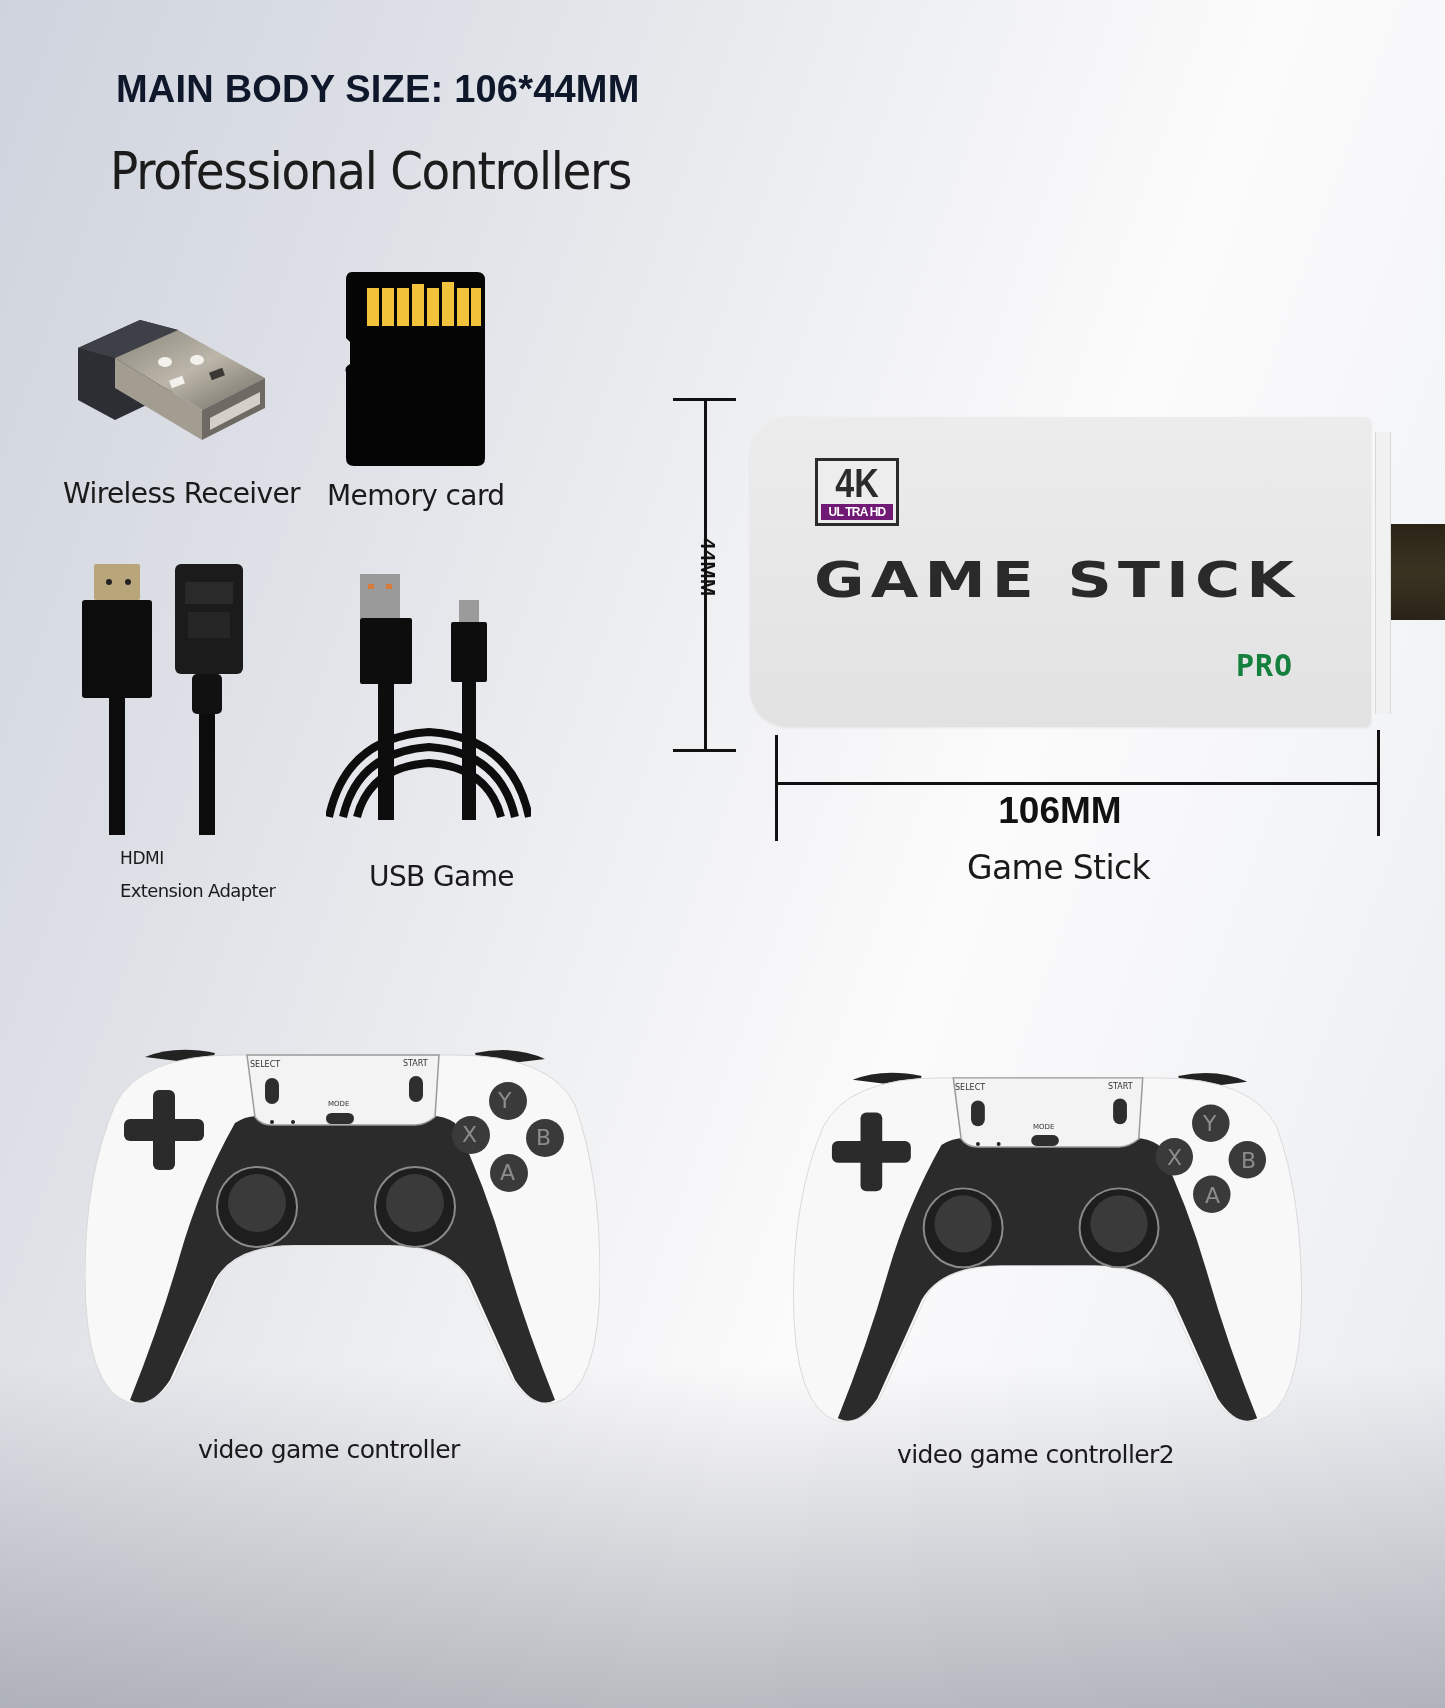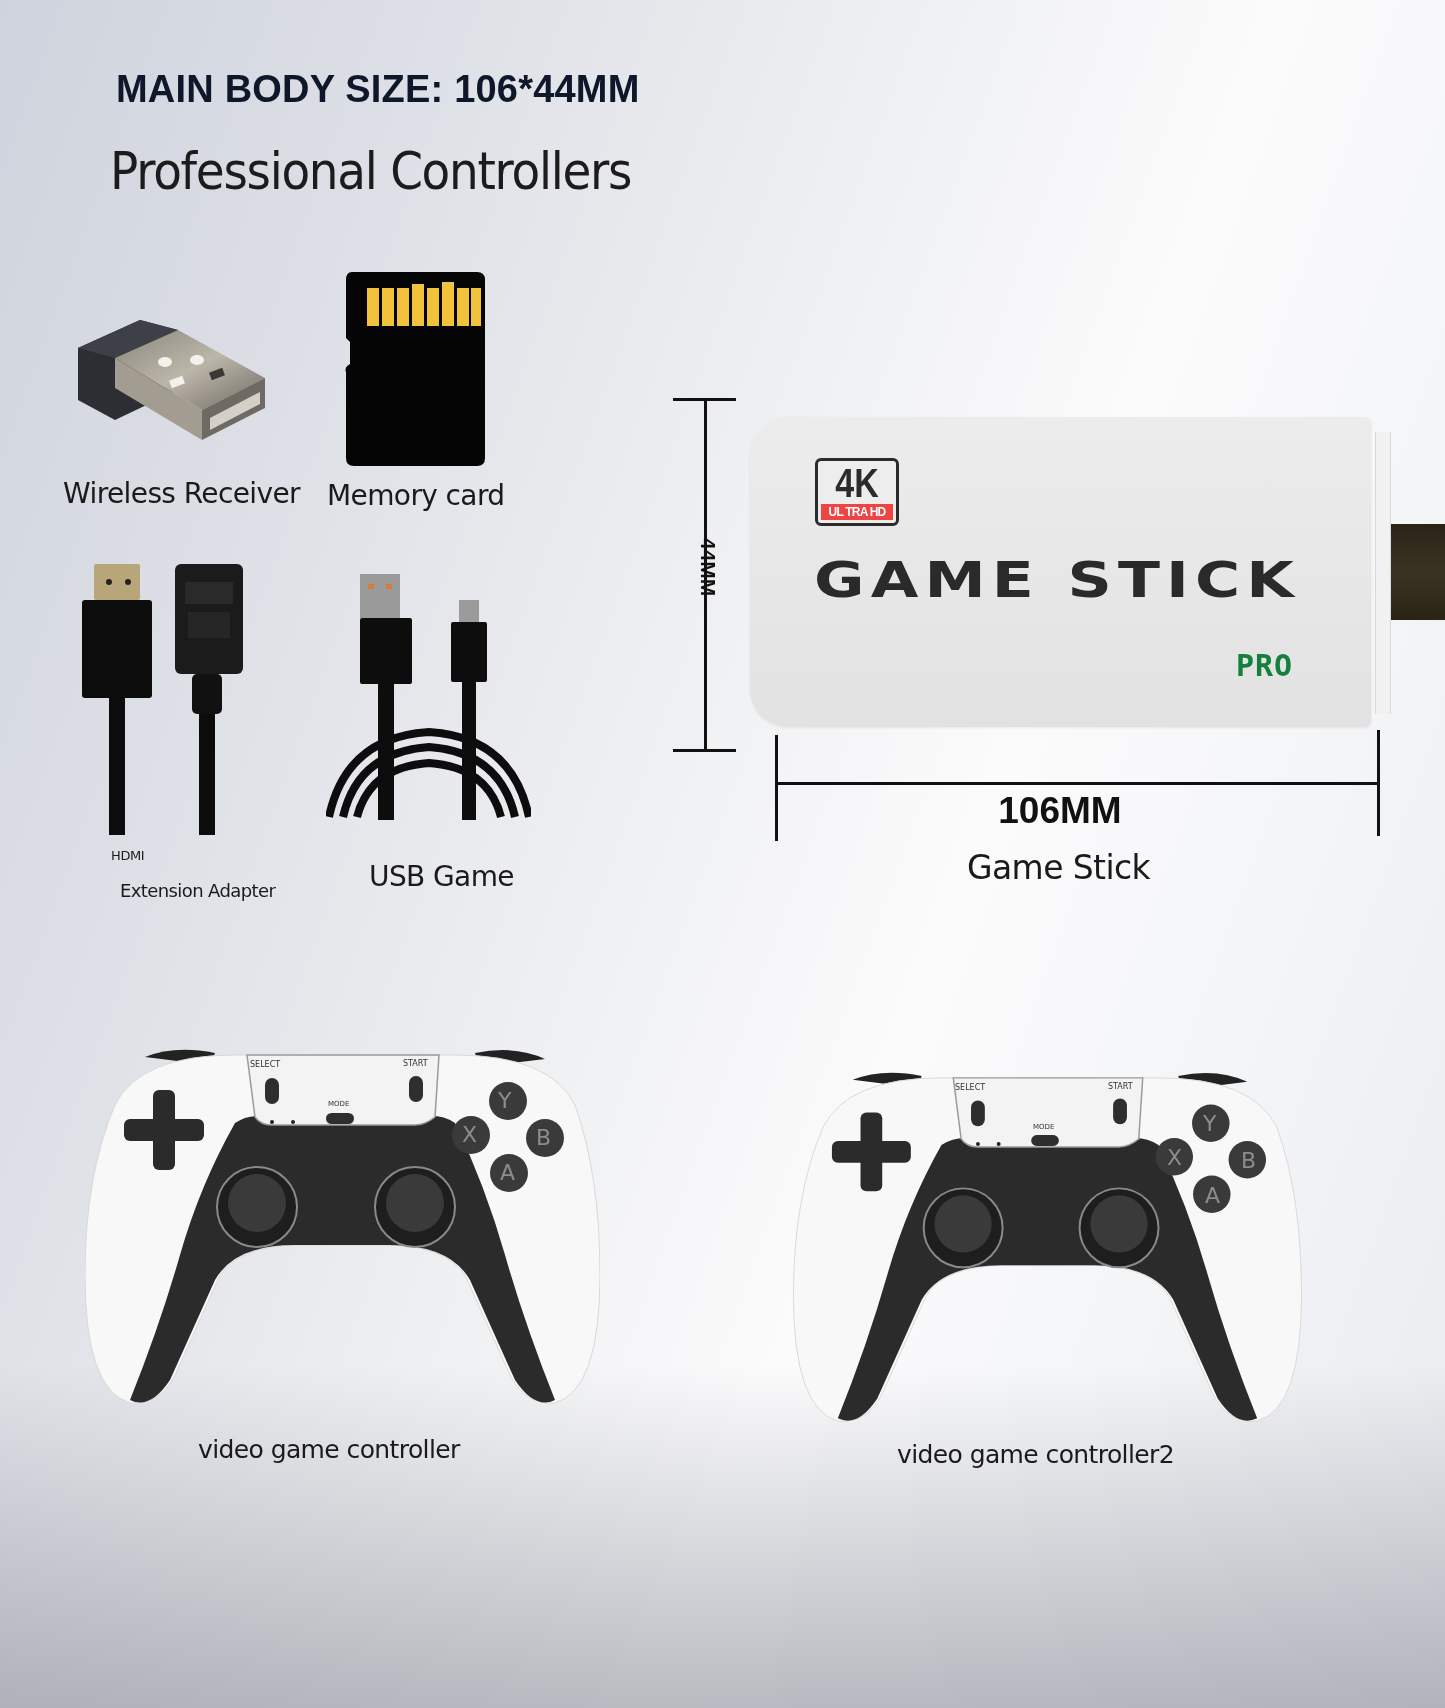--- a/index.html
+++ b/index.html
@@ -30,26 +30,26 @@
     left: 750px; top: 417px; width: 621px; height: 310px;
     background: linear-gradient(180deg, #ececec 0%, #e6e6e6 60%, #e2e2e2 100%);
     border-radius: 38px 6px 6px 38px;
     box-shadow: 0 1px 3px rgba(0,0,0,0.08);
   }
   .stick-side { left: 1375px; top: 432px; width: 14px; height: 282px; background: #f1f1f1;
                 border-left: 1px solid #d9d9d9; border-right: 1px solid #d9d9d9; }
   .stick-hdmi { left: 1391px; top: 524px; width: 54px; height: 96px;
                 background: linear-gradient(180deg,#2b2316,#3b3322 50%,#2a2317); }
   .badge-4k { left: 815px; top: 458px; width: 84px; height: 68px; border: 3px solid #2b2b2b;
-              border-radius: 6px; background: #ededed; box-sizing: border-box; }
+              border-radius: 0; background: #ededed; box-sizing: border-box; }
   .badge-4k .k { position: absolute; left: 0; right: 0; top: 0px; text-align: center;
                  font-family: "Liberation Sans", sans-serif; font-weight: bold; font-size: 40px;
                  color: #2b2b2b; line-height: 44px; transform: scaleX(0.85); }
   .badge-4k .u { position: absolute; left: 3px; right: 3px; bottom: 3px; height: 16px;
-                 background: #ef4444; color: #fff; font-family: "Liberation Sans", sans-serif;
+                 background: #701a75; color: #fff; font-family: "Liberation Sans", sans-serif;
                  font-weight: bold; font-size: 12px; line-height: 16px; text-align: center;
                  letter-spacing: -0.8px; }
   .stick-title { left: 814px; top: 551px; font-family: "DejaVu Sans", sans-serif; font-weight: bold;
                  font-size: 50px; color: #2a2a2a; letter-spacing: 5px; transform: scaleX(1.23);
                  transform-origin: left; white-space: nowrap; }
   .stick-pro { left: 1236px; top: 648px; font-family: "DejaVu Sans Mono", monospace; font-weight: bold;
                font-size: 30px; color: #15803d; letter-spacing: 1px; }
 
   
   .vline { left: 704px; top: 399px; width: 3px; height: 352px; background: #111; }
@@ -115,21 +115,21 @@
   <circle cx="29" cy="20" r="3" fill="#222"></circle>
     <circle cx="48" cy="20" r="3" fill="#222"></circle>
   <rect x="2" y="38" width="70" height="98" fill="#0c0c0c" rx="3"></rect>
   <rect x="29" y="136" width="16" height="137" fill="#0c0c0c"></rect>
   <rect x="95" y="2" width="68" height="110" fill="#1b1b1b" rx="6"></rect>
   <rect x="105" y="20" width="48" height="22" fill="#2a2a2a"></rect>
   <rect x="108" y="50" width="42" height="26" fill="#262626"></rect>
   <rect x="112" y="112" width="30" height="40" fill="#111" rx="5"></rect>
   <rect x="119" y="152" width="16" height="121" fill="#0c0c0c"></rect>
 </svg>
-<div class="abs caption" style="left:111px; top:848px; font-size:13px; letter-spacing:-0.4px;">HDMI</div>
+<div class="abs caption" style="left:120px; top:848px; font-size:17px; letter-spacing:-0.4px;">HDMI</div>
 <div class="abs caption" style="left:84px; top:880px; font-size:18px; letter-spacing:-0.6px;margin-left:36px;">Extension Adapter</div>
 
 <svg class="abs" style="left:326px; top:572px; width:205px; height:250px;" viewBox="0 0 205 250">
   <rect x="34" y="2" width="40" height="44" fill="#9a9a9a"></rect>
   <rect x="42" y="12" width="6" height="5" fill="#d77b3a"></rect>
     <rect x="60" y="12" width="6" height="5" fill="#d77b3a"></rect>
   <rect x="34" y="46" width="52" height="66" fill="#0d0d0d" rx="2"></rect>
   <rect x="52" y="112" width="16" height="136" fill="#0d0d0d"></rect>
   <rect x="133" y="28" width="20" height="22" fill="#9b9b9b"></rect>
   <rect x="125" y="50" width="36" height="60" fill="#0d0d0d" rx="2"></rect>

